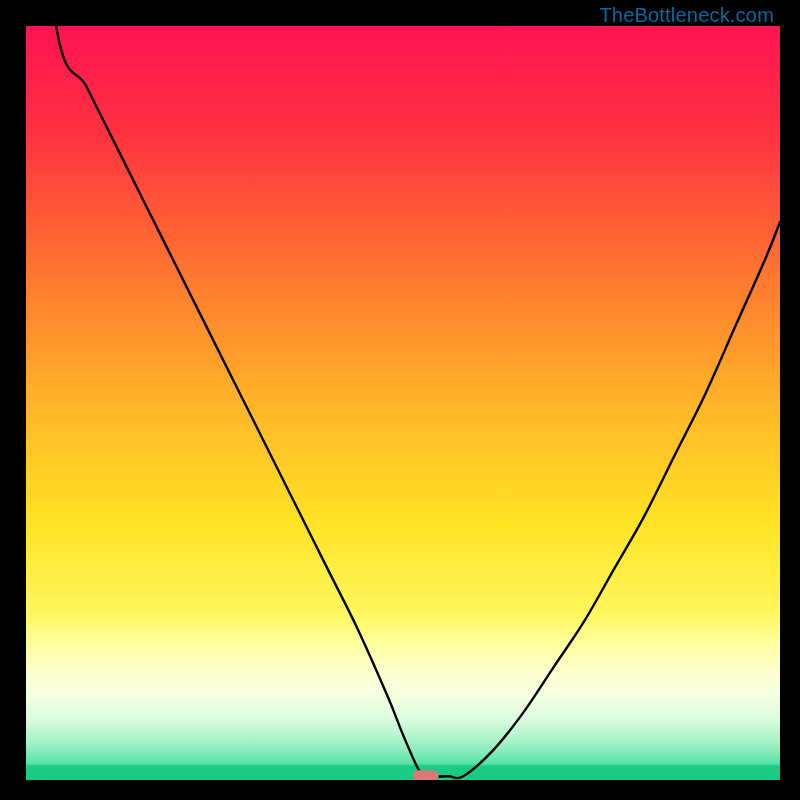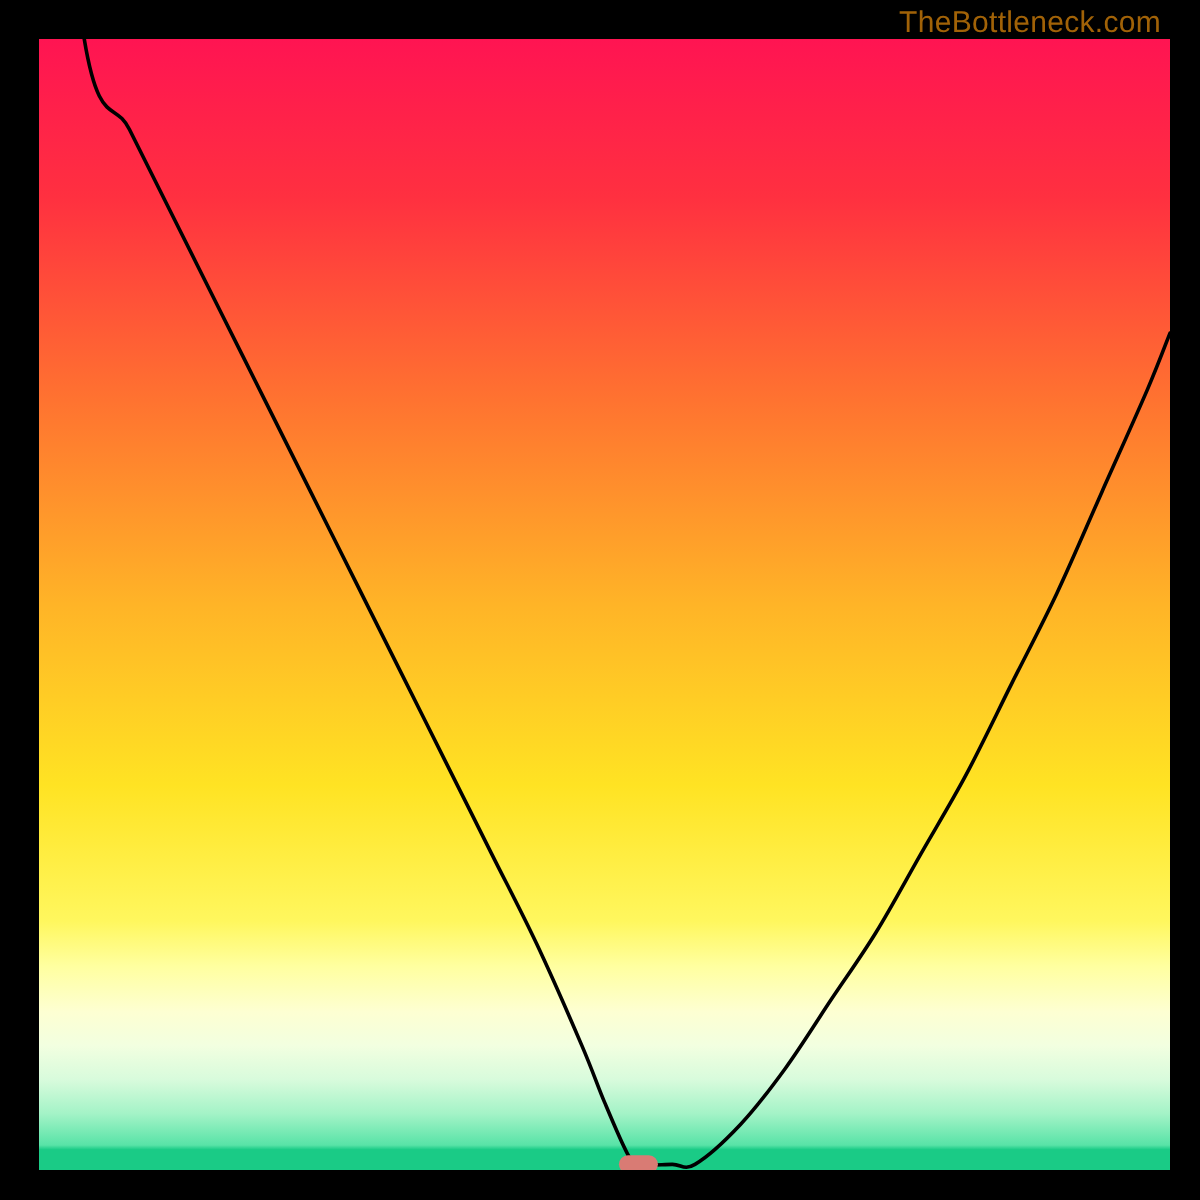--- a/index.html
+++ b/index.html
@@ -29,21 +29,21 @@
     position: absolute;
     left: 0;
     top: 0;
     width: 100%;
     height: 100%;
   }
   .watermark {
     position: absolute;
     top: 4px;
     right: 26px;
-    color: #a16207;
+    color: #0369a1;
     font-size: 20px;
     font-weight: 500;
     letter-spacing: 0.2px;
     white-space: nowrap;
   }
   .curve {
     position: absolute;
     left: 0;
     top: 0;
     width: 100%;

